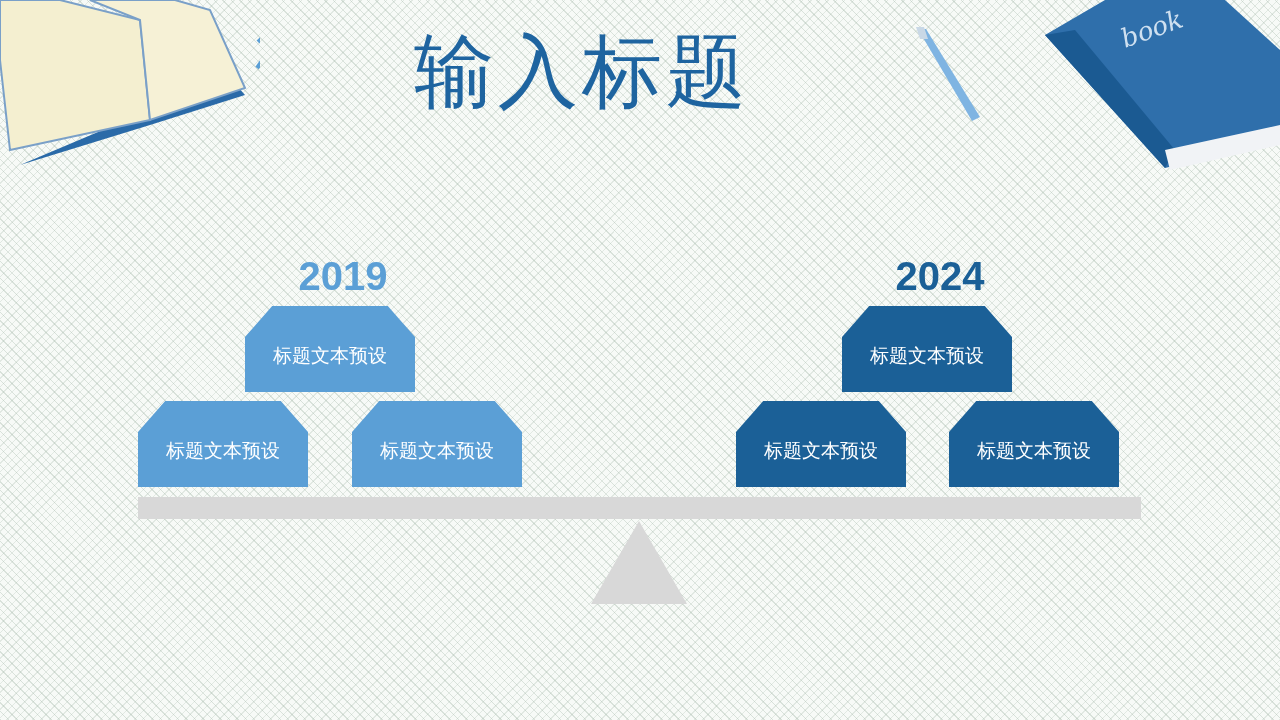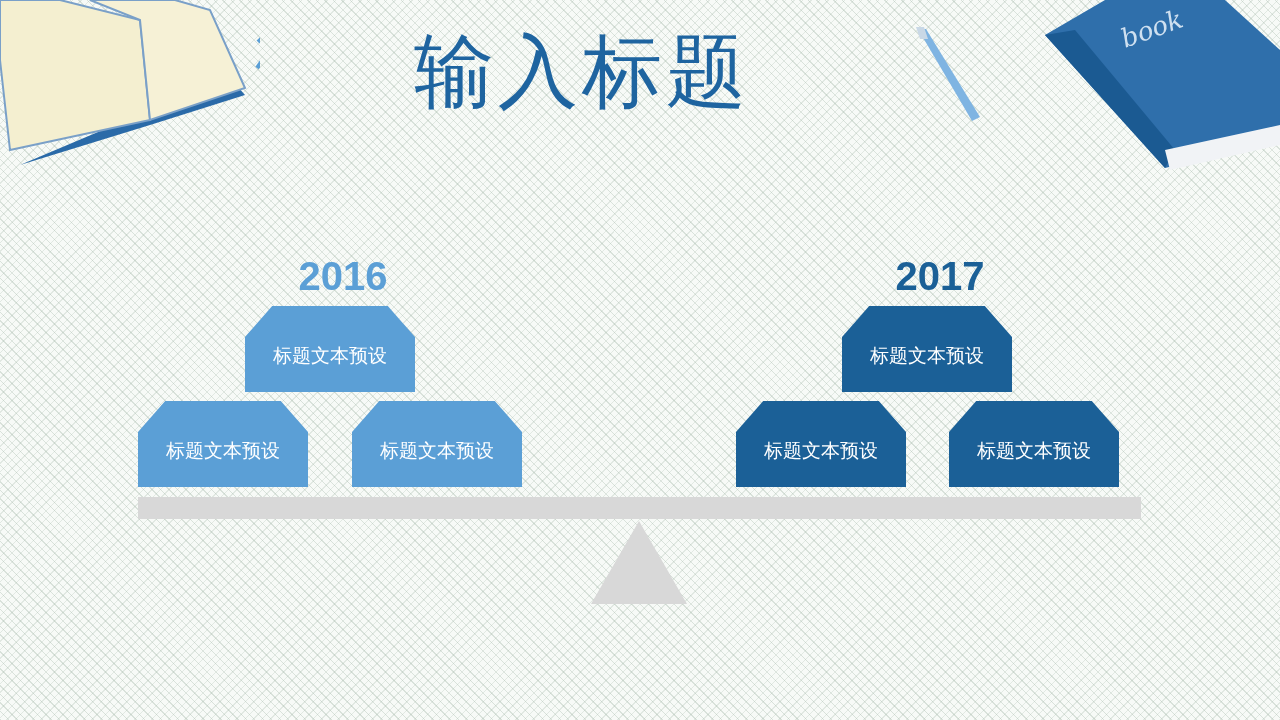--- a/index.html
+++ b/index.html
@@ -53,24 +53,24 @@
 
 <svg class="abs" style="left:1045px;top:0" width="235" height="175" viewBox="0 0 235 175">
   <path d="M0 35 L120 168 L235 140 L235 50 L180 0 L60 0 Z" fill="#2f6fab"></path>
   <path d="M0 35 L30 30 L130 150 L120 168 Z" fill="#1b5a92"></path>
   <path d="M120 150 L235 125 L235 145 L125 170 Z" fill="#f1f3f6"></path>
   <text x="80" y="48" transform="rotate(-20 80 48)" font-family="DejaVu Serif, serif" font-style="italic" font-size="26" fill="#cfe0f0">book</text>
 </svg>
 
 <div class="abs title">输入标题</div>
 
-<div class="abs year" style="left:243px;top:254px;color:#5b9fd6">2016</div>
+<div class="abs year" style="left:243px;top:254px;color:#5b9fd6">2019</div>
 <div class="abs block light" style="left:245px;top:306px">标题文本预设</div>
 <div class="abs block light" style="left:138px;top:401px">标题文本预设</div>
 <div class="abs block light" style="left:352px;top:401px">标题文本预设</div>
 
-<div class="abs year" style="left:840px;top:254px;color:#1b6097">2017</div>
+<div class="abs year" style="left:840px;top:254px;color:#1b6097">2024</div>
 <div class="abs block dark" style="left:842px;top:306px">标题文本预设</div>
 <div class="abs block dark" style="left:736px;top:401px">标题文本预设</div>
 <div class="abs block dark" style="left:949px;top:401px">标题文本预设</div>
 
 <div class="abs beam"></div>
 <div class="abs fulcrum"></div>
 
 </body></html>

